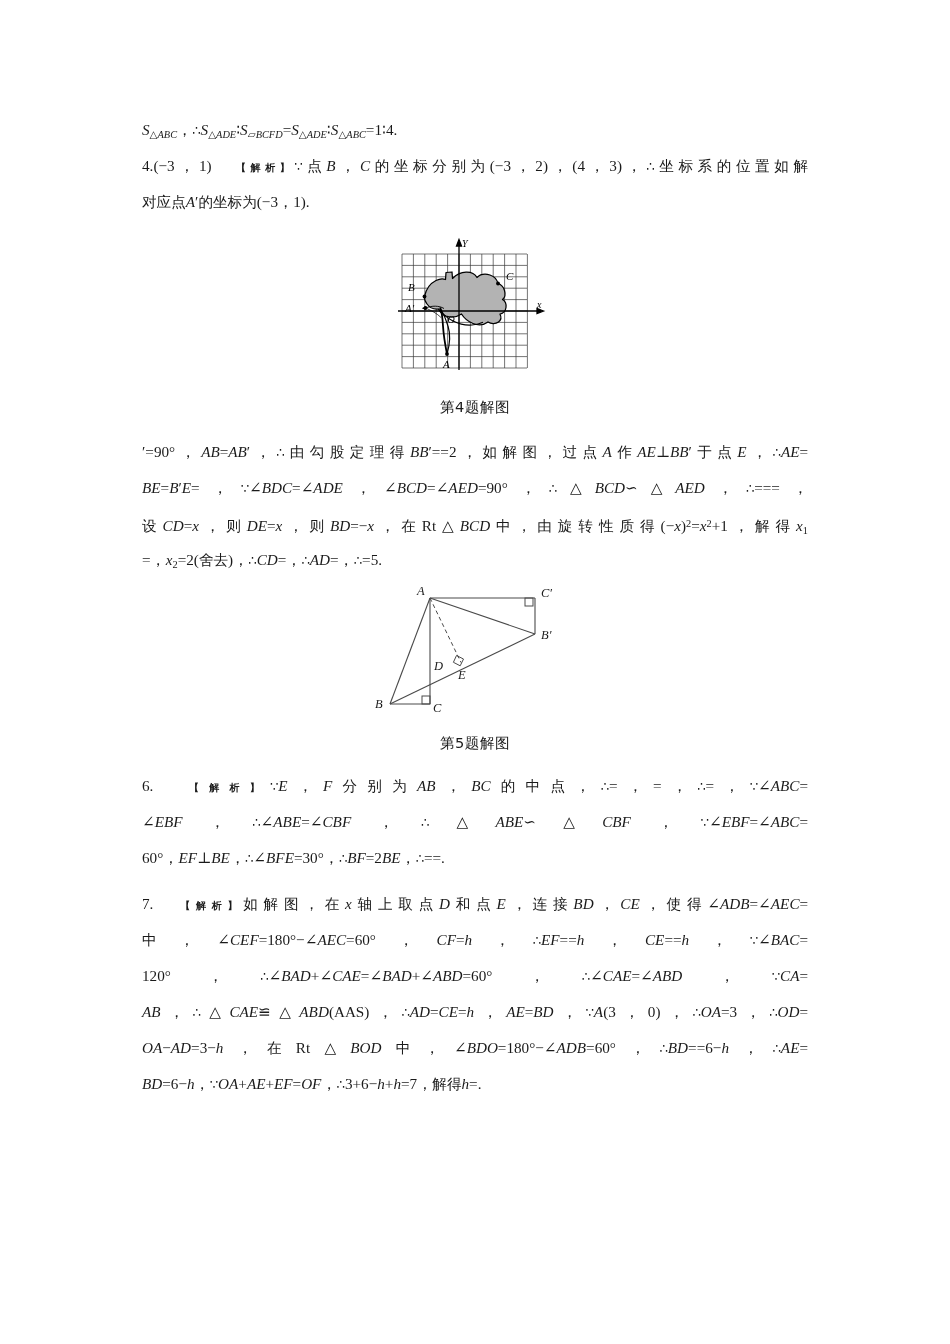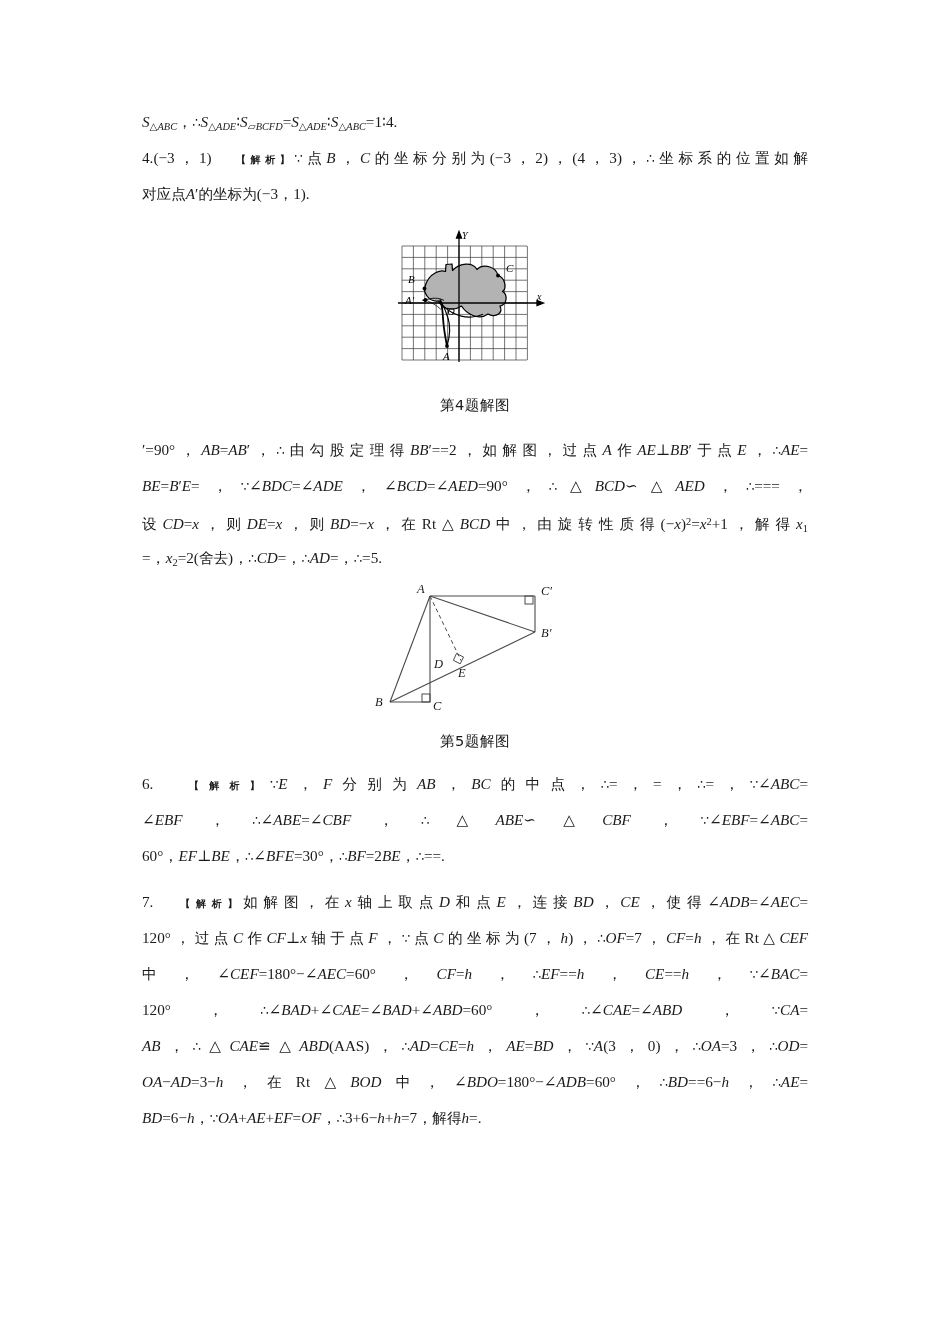--- a/index.html
+++ b/index.html
@@ -18,21 +18,21 @@
   .page {
     position: absolute;
     left: 0; top: 0;
     width: 950px;
     height: 1344px;
     background: #fff;
   }
   .content {
     position: absolute;
     left: 142px;
-    top: 104px;
+    top: 112px;
     width: 666px;
   }
 
   
   .para {
     margin: 0 0 0 0;
     font-size: 15.2px;
     line-height: 36px;
     text-align: justify;
     text-justify: inter-ideograph;
@@ -195,21 +195,21 @@
         </g>
 
         <text x="82" y="13" font-family="Liberation Serif, serif" font-style="italic" font-size="10">Y</text>
         <text x="157" y="74" font-family="Liberation Serif, serif" font-style="italic" font-size="10">x</text>
         <text x="67.5" y="89" font-family="Liberation Serif, serif" font-style="italic" font-size="10">O</text>
         <text x="28" y="57" font-family="Liberation Serif, serif" font-style="italic" font-size="11">B</text>
         <text x="126" y="46" font-family="Liberation Serif, serif" font-style="italic" font-size="11">C</text>
         <text x="25" y="78" font-family="Liberation Serif, serif" font-style="italic" font-size="11">A′</text>
         <text x="63" y="134" font-family="Liberation Serif, serif" font-style="italic" font-size="11">A</text>
       </svg>
-      <div class="fig-caption" style="margin-top:22px;">第4题解图</div>
+      <div class="fig-caption" style="margin-top:16px;">第4题解图</div>
     </div>
 
     <div class="para" style="margin-top:12px;">
       <span class="line justify">′=90°，<i>AB</i>=<i>AB</i>′，<span class="therefore">∴</span><span class="cjk">由勾股定理得</span><i>BB</i>′==2，<span class="cjk">如解图，过点</span><i>A</i><span class="cjk">作</span><i>AE</i>⊥<i>BB</i>′<span class="cjk">于点</span><i>E</i>，<span class="therefore">∴</span><i>AE</i>=</span>
       <span class="line justify"><i>BE</i>=<i>B</i>′<i>E</i>=，<span class="because">∵</span>∠<i>BDC</i>=∠<i>ADE</i>，∠<i>BCD</i>=∠<i>AED</i>=90°，<span class="therefore">∴</span>△<i>BCD</i>∽△<i>AED</i>，<span class="therefore">∴</span>===，</span>
       <span class="line justify"><span class="cjk">设</span><i>CD</i>=<i>x</i>，<span class="cjk">则</span><i>DE</i>=<i>x</i>，<span class="cjk">则</span><i>BD</i>=−<i>x</i>，<span class="cjk">在</span>Rt△<i>BCD</i><span class="cjk">中，由旋转性质得</span>(−<i>x</i>)<sup class="up">2</sup>=<i>x</i><sup class="up">2</sup>+1，<span class="cjk">解得</span><i>x</i><sub class="up">1</sub></span>
       <span class="line">=，<i>x</i><sub class="up">2</sub>=2(<span class="cjk">舍去</span>)，<span class="therefore">∴</span><i>CD</i>=，<span class="therefore">∴</span><i>AD</i>=，<span class="therefore">∴</span>=5.</span>
     </div>
 
     <div class="figure" style="margin-top:8px;">
@@ -256,21 +256,20 @@
     </div>
 
     <div class="para" style="margin-top:10px;">
       <span class="line justify">6.　<span class="bold-cjk">【解析】</span><span class="because">∵</span><i>E</i>，<i>F</i><span class="cjk">分别为</span><i>AB</i>，<i>BC</i><span class="cjk">的中点</span>，<span class="therefore">∴</span>=，=，<span class="therefore">∴</span>=，<span class="because">∵</span>∠<i>ABC</i>=</span>
       <span class="line justify">∠<i>EBF</i>，<span class="therefore">∴</span>∠<i>ABE</i>=∠<i>CBF</i>，<span class="therefore">∴</span>△<i>ABE</i>∽△<i>CBF</i>，<span class="because">∵</span>∠<i>EBF</i>=∠<i>ABC</i>=</span>
       <span class="line">60°，<i>EF</i>⊥<i>BE</i>，<span class="therefore">∴</span>∠<i>BFE</i>=30°，<span class="therefore">∴</span><i>BF</i>=2<i>BE</i>，<span class="therefore">∴</span>==.</span>
     </div>
 
     <div class="para" style="margin-top:10px;">
       <span class="line justify">7.　<span class="bold-cjk">【解析】</span><span class="cjk">如解图，在</span><i>x</i><span class="cjk">轴上取点</span><i>D</i><span class="cjk">和点</span><i>E</i>，<span class="cjk">连接</span><i>BD</i>，<i>CE</i>，<span class="cjk">使得</span>∠<i>ADB</i>=∠<i>AEC</i>=</span>
-      <span class="line justify">120°，<span class="cjk">过点</span><i>C</i><span class="cjk">作</span><i>CF</i>⊥<i>x</i><span class="cjk">轴于点</span><i>F</i>，<span class="because">∵</span><span class="cjk">点</span><i>C</i><span class="cjk">的坐标为</span>(7，<i>h</i>)，<span class="therefore">∴</span><i>OF</i>=7，<i>CF</i>=<i>h</i>，<span class="cjk">在</span>Rt△<i>CEF</i></span>
       <span class="line justify"><span class="cjk">中</span>，∠<i>CEF</i>=180°−∠<i>AEC</i>=60°，<i>CF</i>=<i>h</i>，<span class="therefore">∴</span><i>EF</i>==<i>h</i>，<i>CE</i>==<i>h</i>，<span class="because">∵</span>∠<i>BAC</i>=</span>
       <span class="line justify">120°，<span class="therefore">∴</span>∠<i>BAD</i>+∠<i>CAE</i>=∠<i>BAD</i>+∠<i>ABD</i>=60°，<span class="therefore">∴</span>∠<i>CAE</i>=∠<i>ABD</i>，<span class="because">∵</span><i>CA</i>=</span>
       <span class="line justify"><i>AB</i>，<span class="therefore">∴</span>△<i>CAE</i>≌△<i>ABD</i>(AAS)，<span class="therefore">∴</span><i>AD</i>=<i>CE</i>=<i>h</i>，<i>AE</i>=<i>BD</i>，<span class="because">∵</span><i>A</i>(3，0)，<span class="therefore">∴</span><i>OA</i>=3，<span class="therefore">∴</span><i>OD</i>=</span>
       <span class="line justify"><i>OA</i>−<i>AD</i>=3−<i>h</i>，<span class="cjk">在</span>Rt△<i>BOD</i><span class="cjk">中</span>，∠<i>BDO</i>=180°−∠<i>ADB</i>=60°，<span class="therefore">∴</span><i>BD</i>==6−<i>h</i>，<span class="therefore">∴</span><i>AE</i>=</span>
       <span class="line"><i>BD</i>=6−<i>h</i>，<span class="because">∵</span><i>OA</i>+<i>AE</i>+<i>EF</i>=<i>OF</i>，<span class="therefore">∴</span>3+6−<i>h</i>+<i>h</i>=7，<span class="cjk">解得</span><i>h</i>=.</span>
     </div>
 
   </div>
 </div>
 

